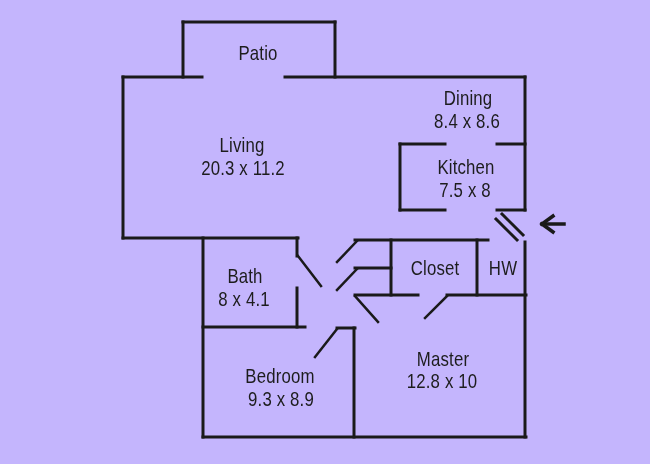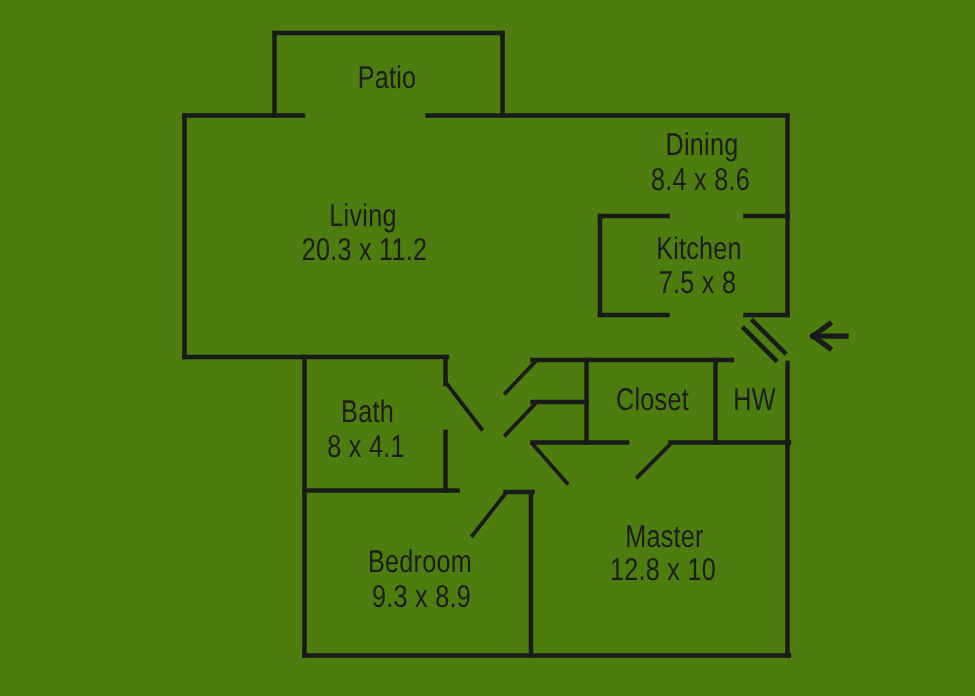--- a/index.html
+++ b/index.html
@@ -4,21 +4,21 @@
 <style>
   html, body {
     margin: 0;
     padding: 0;
     background: #ffffff;
   }
   #floorplan {
     position: relative;
     width: 650px;
     height: 464px;
-    background: #4d7c0f;
+    background: #c4b5fd;
     font-family: "Liberation Sans", sans-serif;
     overflow: hidden;
   }
   #plan-svg {
     position: absolute;
     left: 0;
     top: 0;
   }
   .room-name, .room-dims {
     position: absolute;

